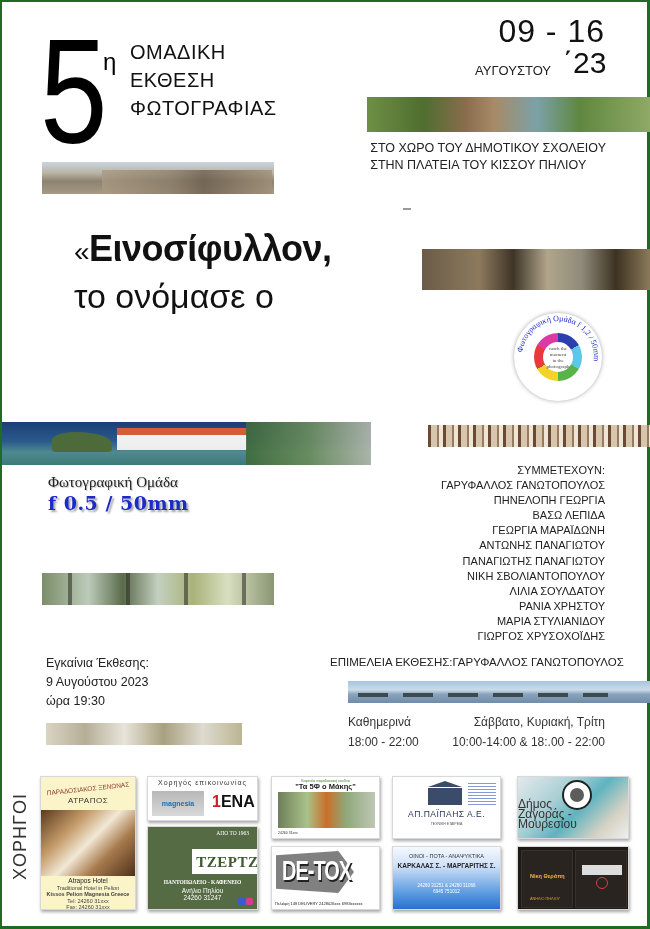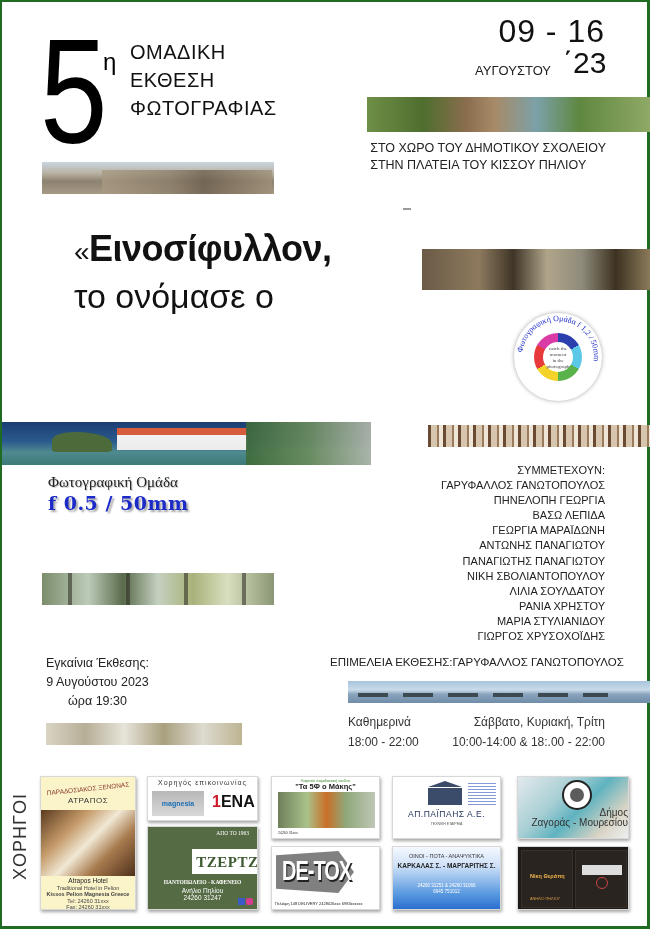--- a/index.html
+++ b/index.html
@@ -71,21 +71,21 @@
   .group-name { left: 48px; top: 474px; font-family: "Liberation Serif", serif; font-size: 15px; color: #222; text-shadow: 1px 1px 1px rgba(0,0,0,.25); }
   .group-lens { left: 48px; top: 492px; font-family: "DejaVu Serif", serif; font-size: 19px; font-weight: 700; color: #1c2ac8; letter-spacing: .5px; text-shadow: 2px 2px 2px rgba(0,0,0,.35); }
 
   
   .participants { right: 45px; top: 463px; text-align: right; font-size: 11px; line-height: 15.1px; color: #222; }
   .participants li { list-style: none; }
 
   .curator { left: 330px; top: 656px; font-size: 11.5px; color: #222; }
 
   
-  .opening { left: 46px; top: 654px; font-size: 12.5px; line-height: 19px; color: #222; text-align: center; }
+  .opening { left: 46px; top: 654px; font-size: 12.5px; line-height: 19px; color: #222; }
 
   
   .hours-weekday { left: 348px; top: 712px; font-size: 12px; line-height: 20px; color: #333; }
   .hours-weekend { right: 45px; top: 712px; text-align: right; font-size: 12px; line-height: 20px; color: #333; }
 
   
   .sponsors-label { left: 10px; top: 880px; font-size: 18px; color: #333; transform: rotate(-90deg); transform-origin: left top; letter-spacing: 1px; }
 
   .sp { border: 1px solid #d8d8d8; box-shadow: 1px 2px 3px rgba(0,0,0,.35); overflow: hidden; }
   .sp-atrapos { left: 40px; top: 776px; width: 96px; height: 134px; background: #fbf4c9; }
@@ -135,21 +135,21 @@
   .sp-karkalas { left: 392px; top: 846px; width: 109px; height: 64px;
     background: linear-gradient(180deg, #f5f9ff 0%, #cfe1f8 30%, #5a9ae0 75%, #2a6fd0 100%); }
   .sp-karkalas .t1 { position: absolute; top: 6px; width: 100%; text-align: center; font-size: 5.5px; color: #333; }
   .sp-karkalas .t2 { position: absolute; top: 15px; width: 100%; text-align: center; font-size: 6.5px; font-weight: 700; color: #222; }
   .sp-karkalas .t3 { position: absolute; top: 36px; width: 100%; text-align: center; font-size: 4.5px; color: #fff; line-height: 6px; }
 
   .sp-dimos { left: 517px; top: 776px; width: 112px; height: 63px;
     background: linear-gradient(135deg, #e3e9ec 0%, #a9cfd4 35%, #5fb3c0 55%, #d7d3c4 80%, #eef0ef 100%); }
   .sp-dimos .emb { position: absolute; left: 44px; top: 3px; width: 30px; height: 30px; border-radius: 50%; background: #fff; border: 2px solid #222; }
   .sp-dimos .emb::after { content: ""; position: absolute; left: 6px; top: 6px; width: 14px; height: 14px; border-radius: 50%; background: #333; opacity: .8; }
-  .sp-dimos .t { position: absolute; top: 31px; width: 100%; text-align: right; font-size: 10px; line-height: 10px; color: #333; }
+  .sp-dimos .t { position: absolute; top: 22px; width: 100%; text-align: left; font-size: 12px; line-height: 10px; color: #333; }
 
   .sp-niki { left: 517px; top: 846px; width: 112px; height: 64px; background: #1e1a18; }
   .sp-niki .half { position: absolute; top: 3px; height: 58px; width: 52px; background: #2a2420; border: 1px solid #3a302a; }
   .sp-niki .h1 { left: 3px; } .sp-niki .h2 { left: 57px; }
   .sp-niki .ln { position: absolute; left: 8px; font-size: 3.8px; color: #d89b48; line-height: 5px; }
   .sp-niki .ttl { position: absolute; left: 8px; top: 22px; font-size: 5.5px; color: #f0b64e; font-weight: 700; }
   .sp-niki .badge { position: absolute; left: 64px; top: 18px; width: 40px; height: 10px; background: #ddd; font-size: 3.5px; color: #222; text-align: center; line-height: 10px; }
   .sp-niki .cross { position: absolute; left: 78px; top: 30px; width: 12px; height: 12px; border-radius: 50%; border: 1px solid #c44; }
 </style>
 </head>

